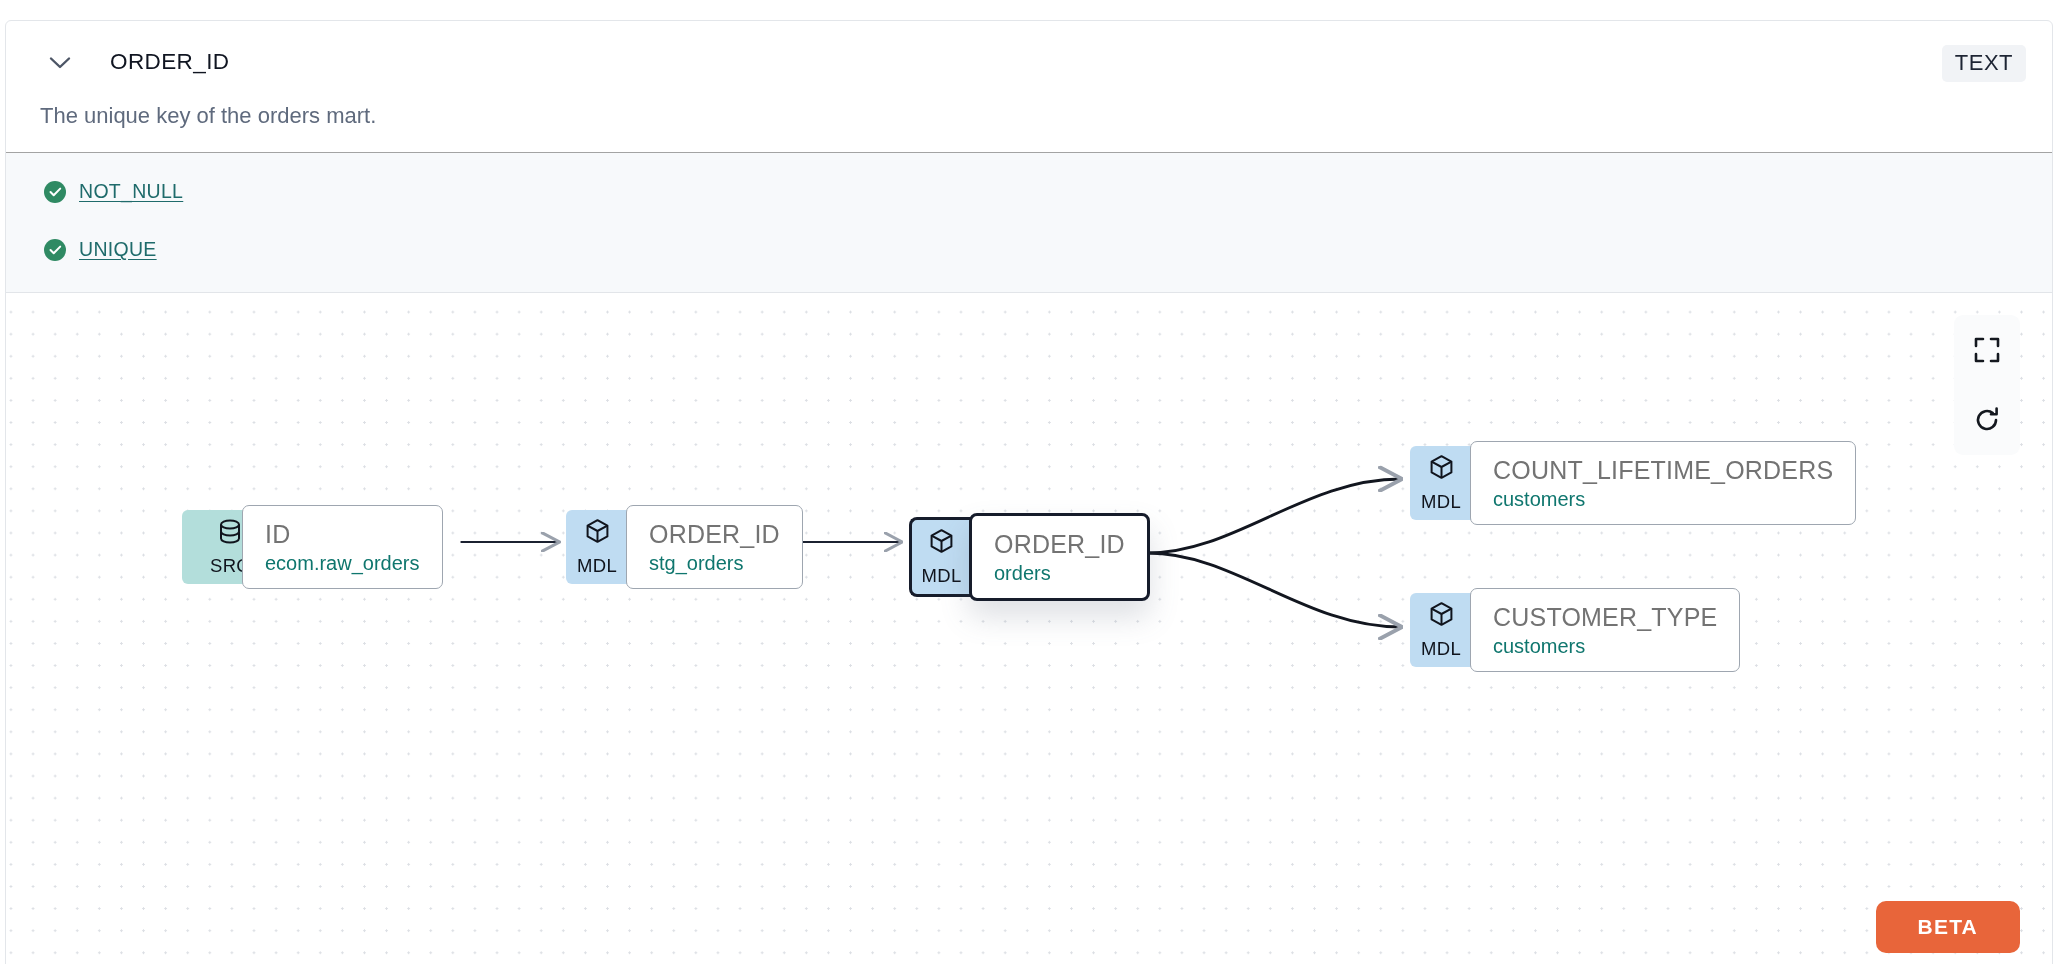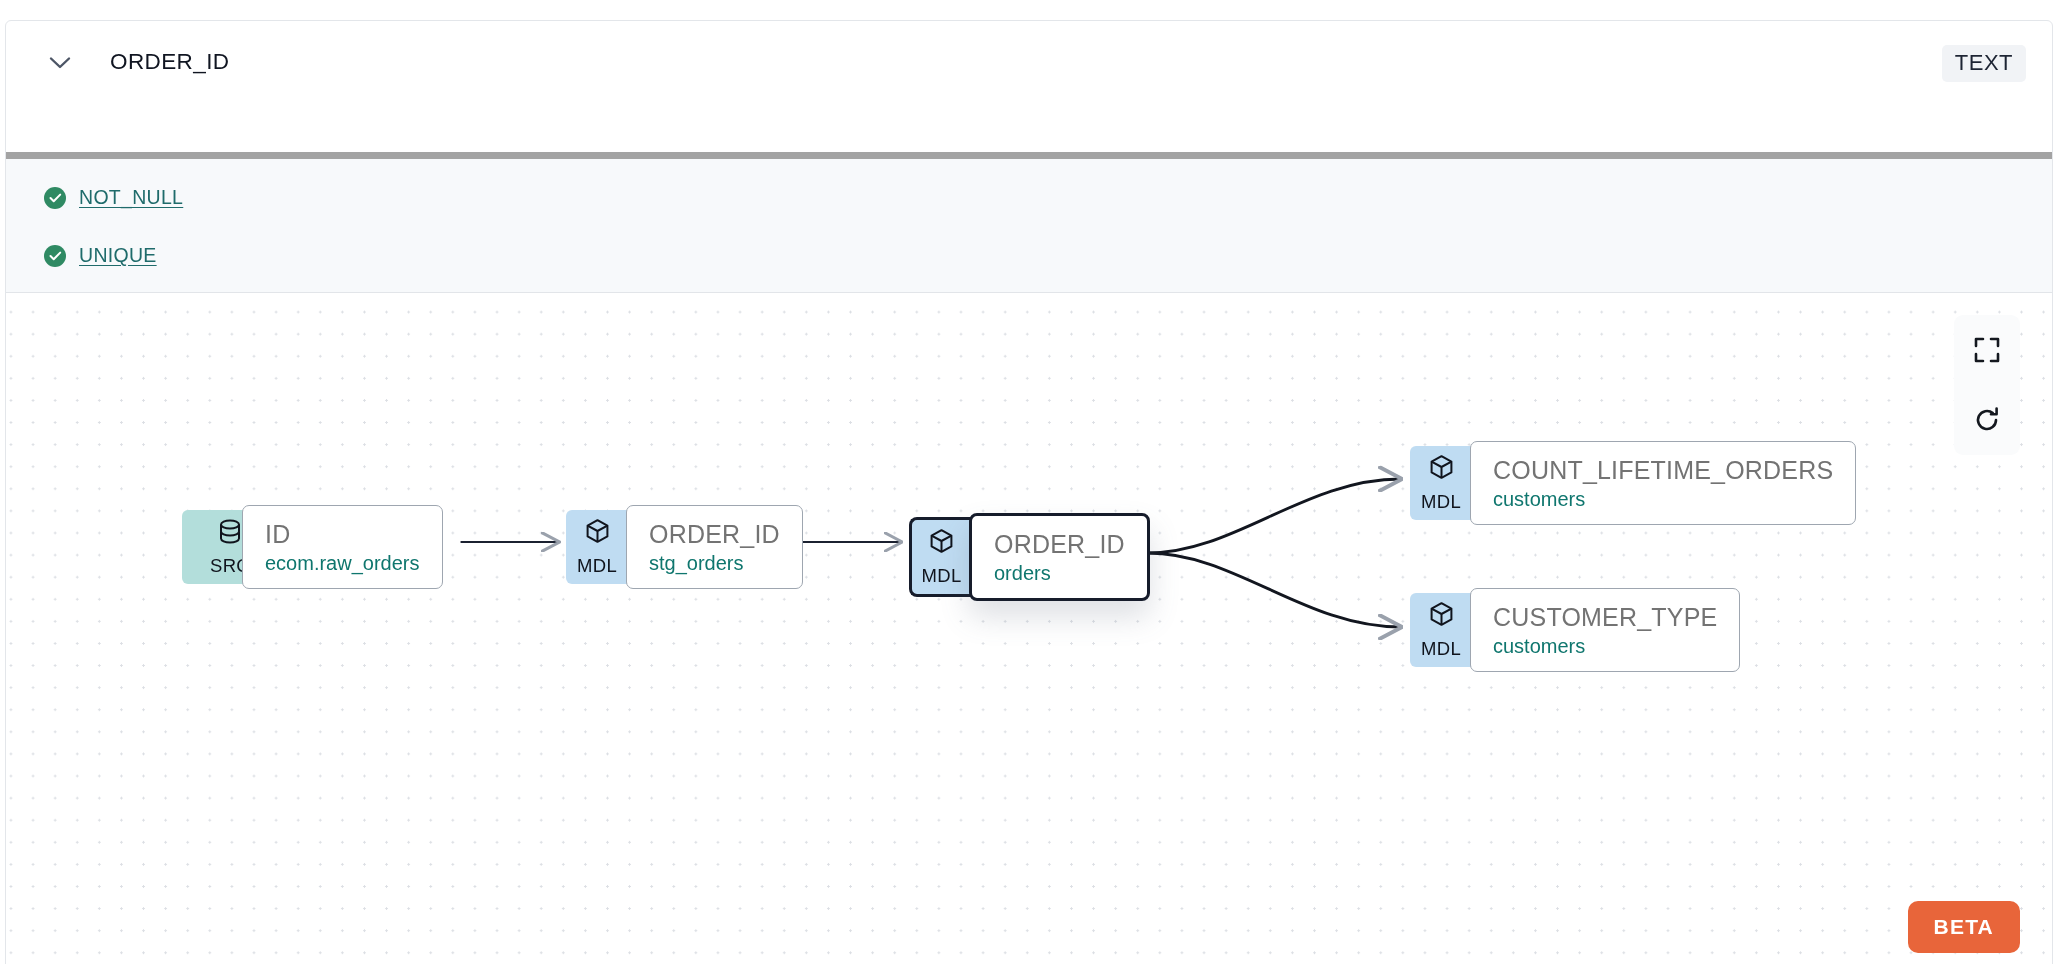--- a/index.html
+++ b/index.html
@@ -75,21 +75,21 @@
   }
 
   
   .tests {
     position: absolute;
     left: 0;
     top: 131px;
     width: 100%;
     height: 141px;
     background: #f7f9fb;
-    border-top: 7px solid #a3a3a3;
+    border-top: 1px solid #a3a3a3;
     border-bottom: 1px solid #e2e5e9;
   }
   .test-row {
     position: absolute;
     left: 38px;
     display: flex;
     align-items: center;
     gap: 13px;
     cursor: pointer;
   }
@@ -233,40 +233,41 @@
   
   .beta-badge {
     position: absolute;
     right: 32px;
     bottom: 24px;
     background: #e8653a;
     color: #ffffff;
     font-size: 21px;
     font-weight: 700;
     letter-spacing: 1.2px;
-    padding: 14px 26px;
+    padding: 14px 42px;
     border-radius: 10px;
     cursor: pointer;
   }
 </style>
 </head>
 <body>
 
 <div class="card">
 
   <div class="header">
     <div class="chevron-btn">
       <svg width="22" height="14" viewBox="0 0 22 14">
         <path d="M2 2.5 L11 11 L20 2.5" fill="none" stroke="#4d5666" stroke-width="2.4" stroke-linecap="round" stroke-linejoin="round"></path>
       </svg>
     </div>
     <div class="col-title">ORDER_ID</div>
     <div class="type-badge">TEXT</div>
   </div>
 
+  <div class="description">The unique key of the orders mart.</div>
 
   <div class="tests">
 
     <div class="test-row r0">
       <span class="check-icon">
         <svg width="13" height="10" viewBox="0 0 13 10">
           <path d="M1.5 5 L4.7 8.2 L11.2 1.6" fill="none" stroke="#ffffff" stroke-width="2" stroke-linecap="round" stroke-linejoin="round"></path>
         </svg>
       </span>
       <span class="test-link">NOT_NULL</span>

